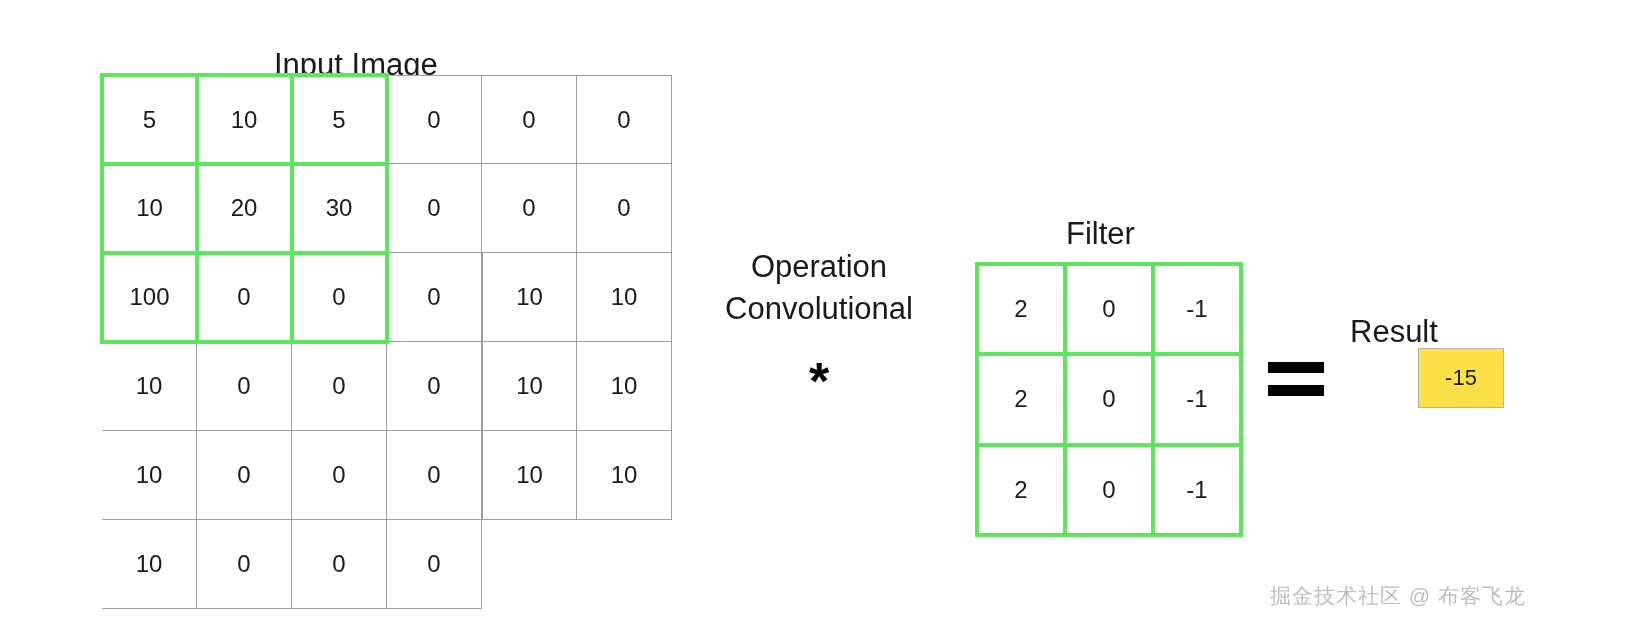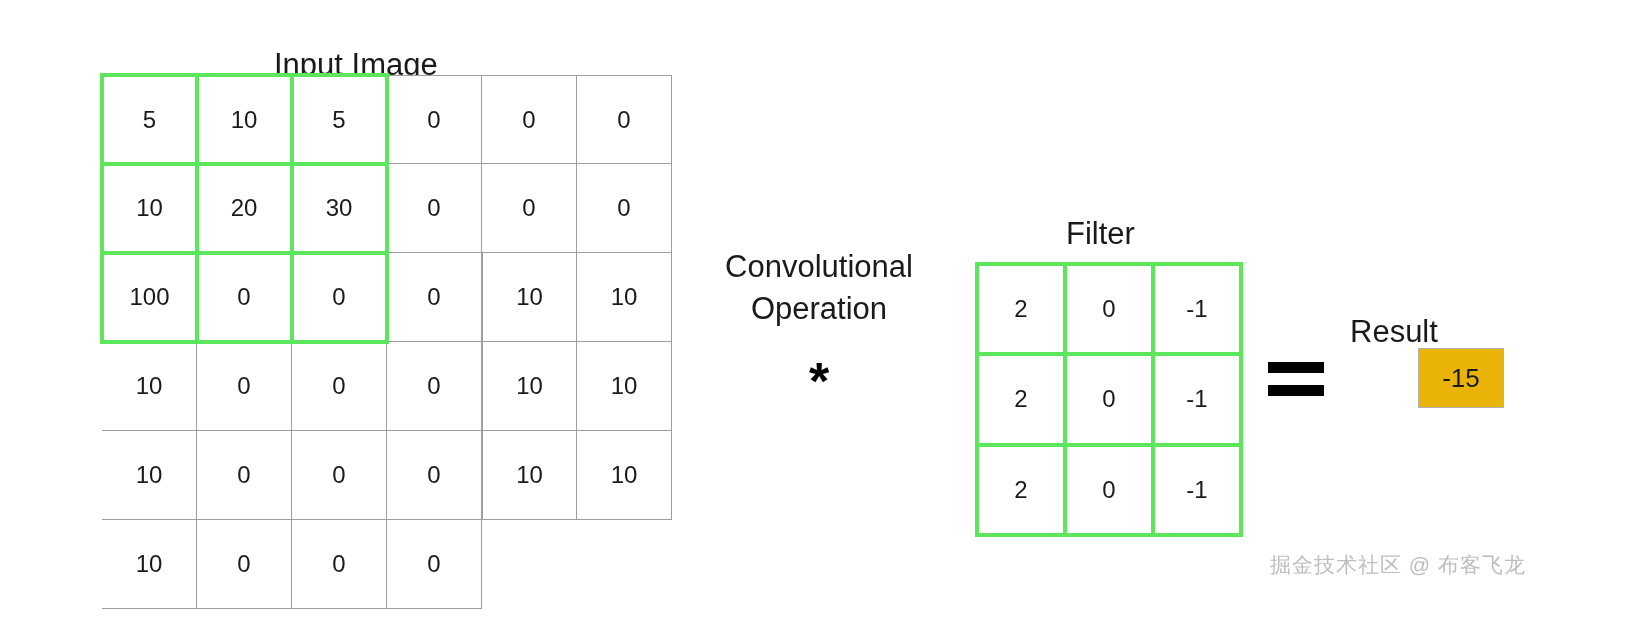--- a/index.html
+++ b/index.html
@@ -138,33 +138,33 @@
 
   
   #result-box {
     position: absolute;
     left: 1418px;
     top: 348px;
     width: 86px;
     height: 60px;
     box-sizing: border-box;
     border: 1px solid #b3b3b3;
-    background: #eab308;
+    background: #fde047;
     display: flex;
     align-items: center;
     justify-content: center;
-    font-size: 26px;
+    font-size: 22px;
     color: #1a1a1a;
   }
 
   
   #watermark {
     position: absolute;
     left: 1270px;
-    top: 551px;
+    top: 582px;
     font-size: 21px;
     color: #bdbdbd;
     white-space: nowrap;
     letter-spacing: 1px;
   }
 </style>
 </head>
 <body>
 
 <div class="title" id="input-title">Input Image</div>
@@ -217,22 +217,22 @@
   <div class="hl-cell" style="left:190px; top:0px;   width:99px; height:93px;"></div>
   <div class="hl-cell" style="left:0px;   top:89px;  width:99px; height:93px;"></div>
   <div class="hl-cell" style="left:95px;  top:89px;  width:99px; height:93px;"></div>
   <div class="hl-cell" style="left:190px; top:89px;  width:99px; height:93px;"></div>
   <div class="hl-cell" style="left:0px;   top:178px; width:99px; height:93px;"></div>
   <div class="hl-cell" style="left:95px;  top:178px; width:99px; height:93px;"></div>
   <div class="hl-cell" style="left:190px; top:178px; width:99px; height:93px;"></div>
 </div>
 
 <div id="conv-label">
+  <div>Operation</div>
   <div>Convolutional</div>
-  <div>Operation</div>
 </div>
 <div id="asterisk">*</div>
 
 <div class="title" id="filter-title">Filter</div>
 
 <div id="filter-grid">
   <div class="cell">2</div>
   <div class="cell">0</div>
   <div class="cell">-1</div>
   <div class="cell">2</div>

